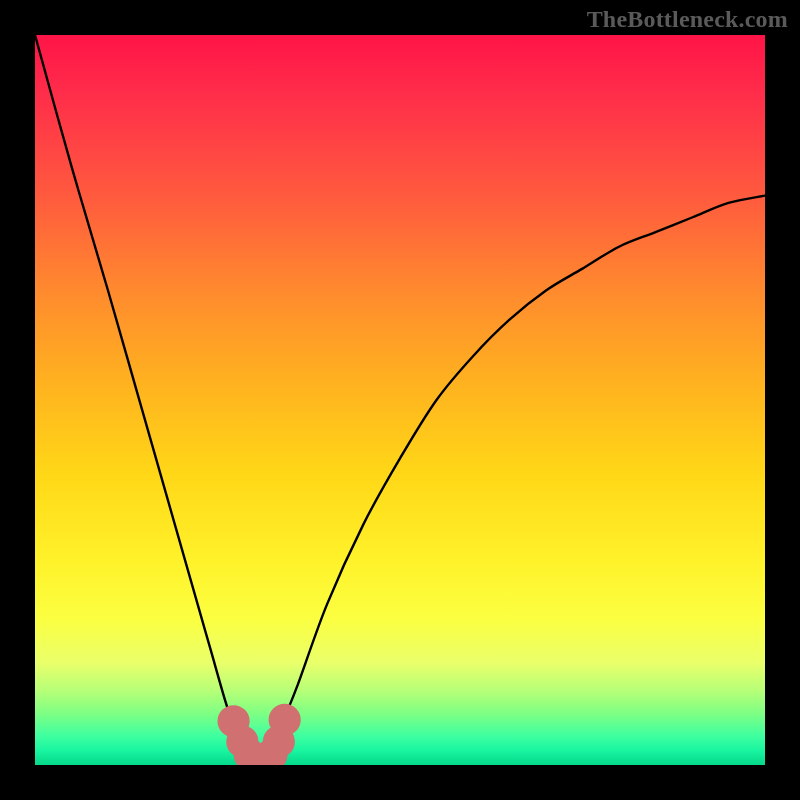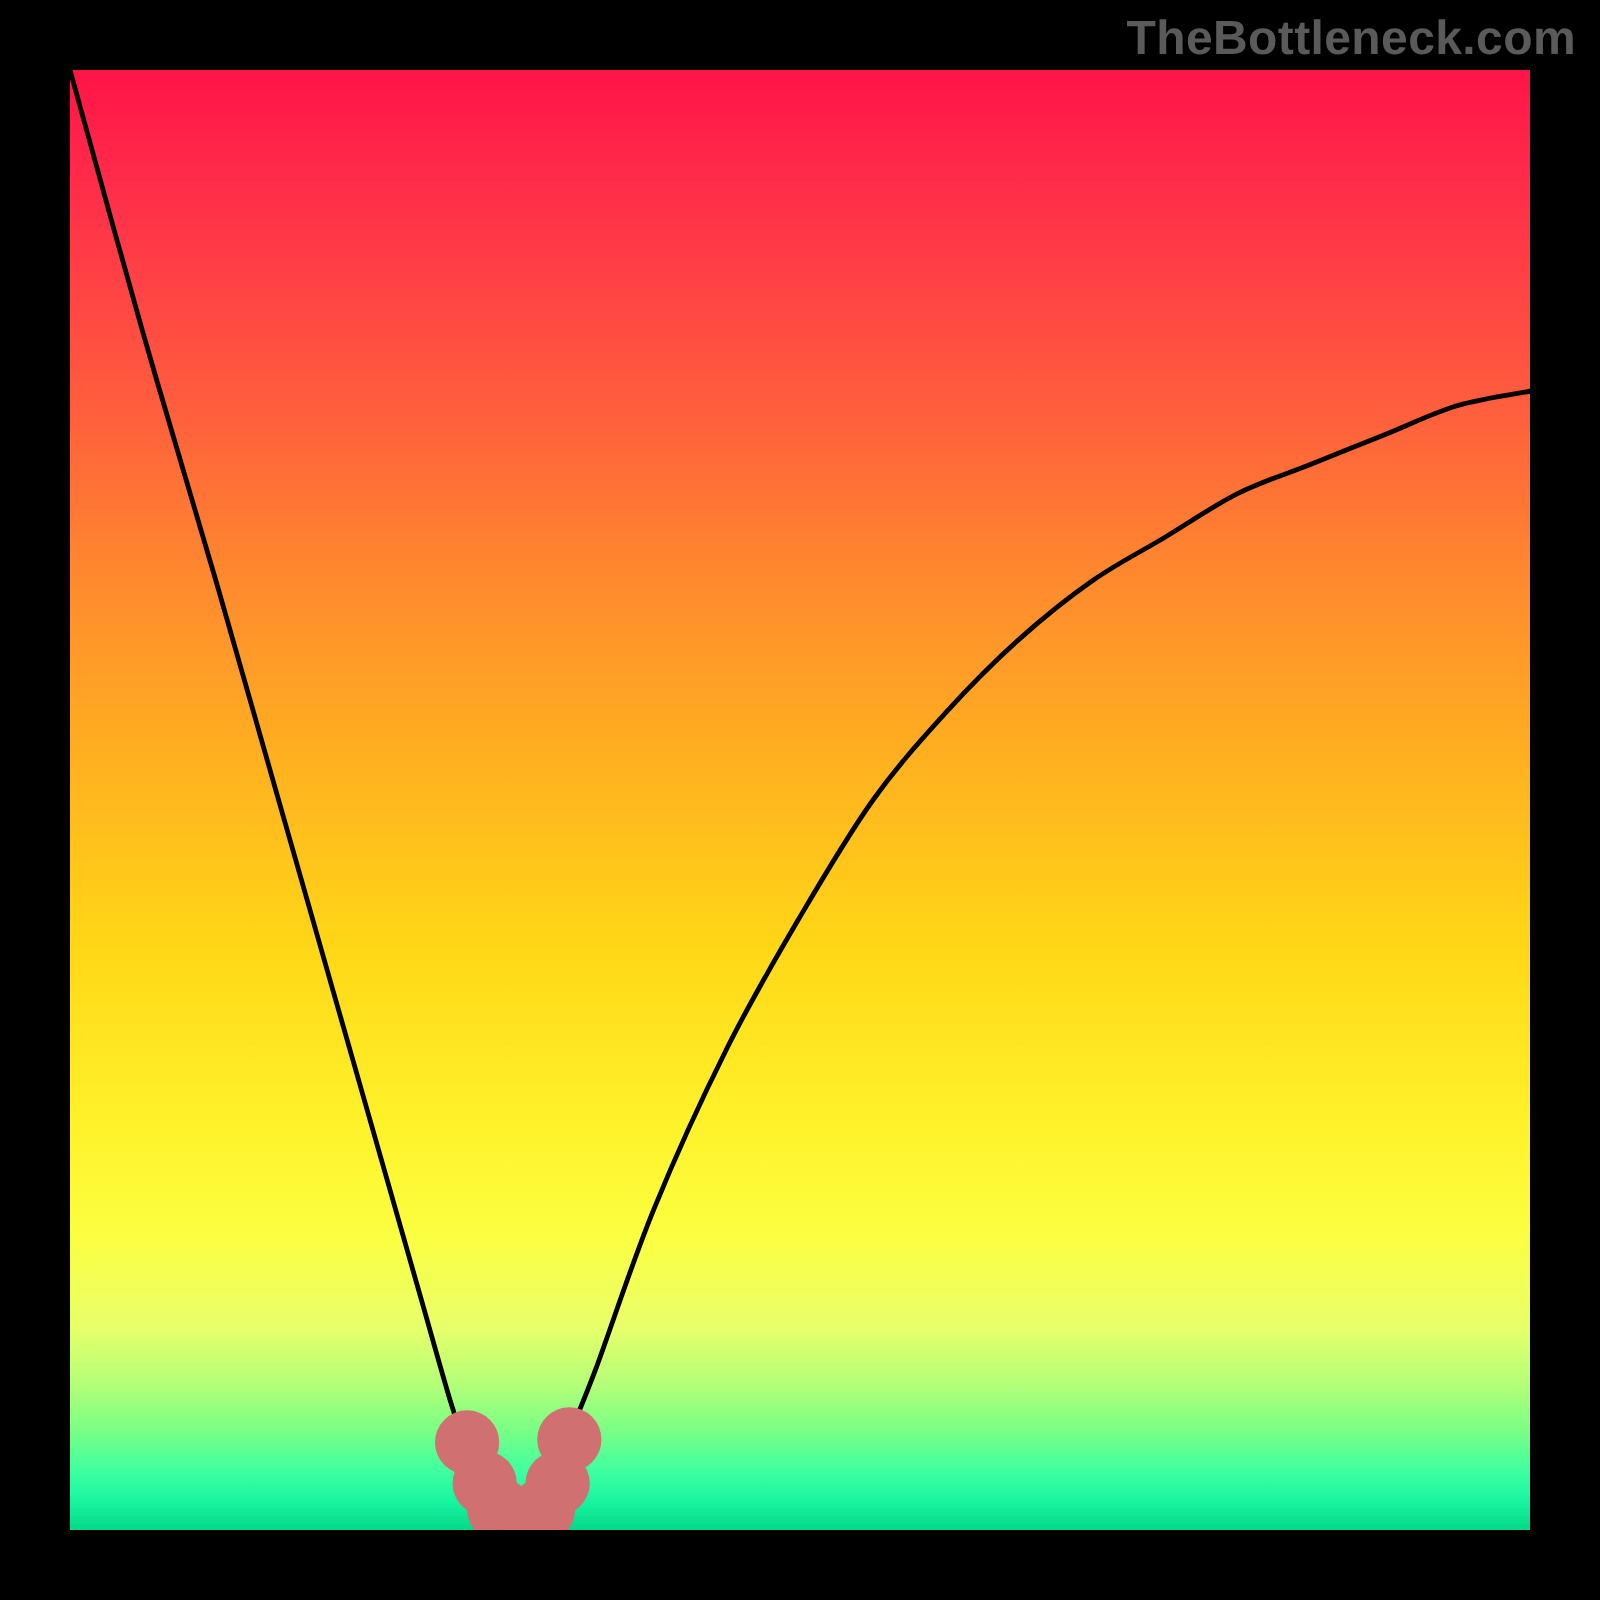--- a/index.html
+++ b/index.html
@@ -39,21 +39,21 @@
       #7dff84 93%,
       #3fffa0 96%,
       #19f5a0 98%,
       #05d88a 100%
     );
   }
   .watermark {
     position: absolute;
     top: 6px;
     right: 12px;
-    font-family: Liberation Sans, sans-serif;
+    font-family: Liberation Serif, serif;
     font-size: 24px;
     font-weight: 600;
     color: #5a5a5a;
     letter-spacing: 0.2px;
     user-select: none;
   }
   svg.curve {
     position: absolute;
     left: 0;
     top: 0;

